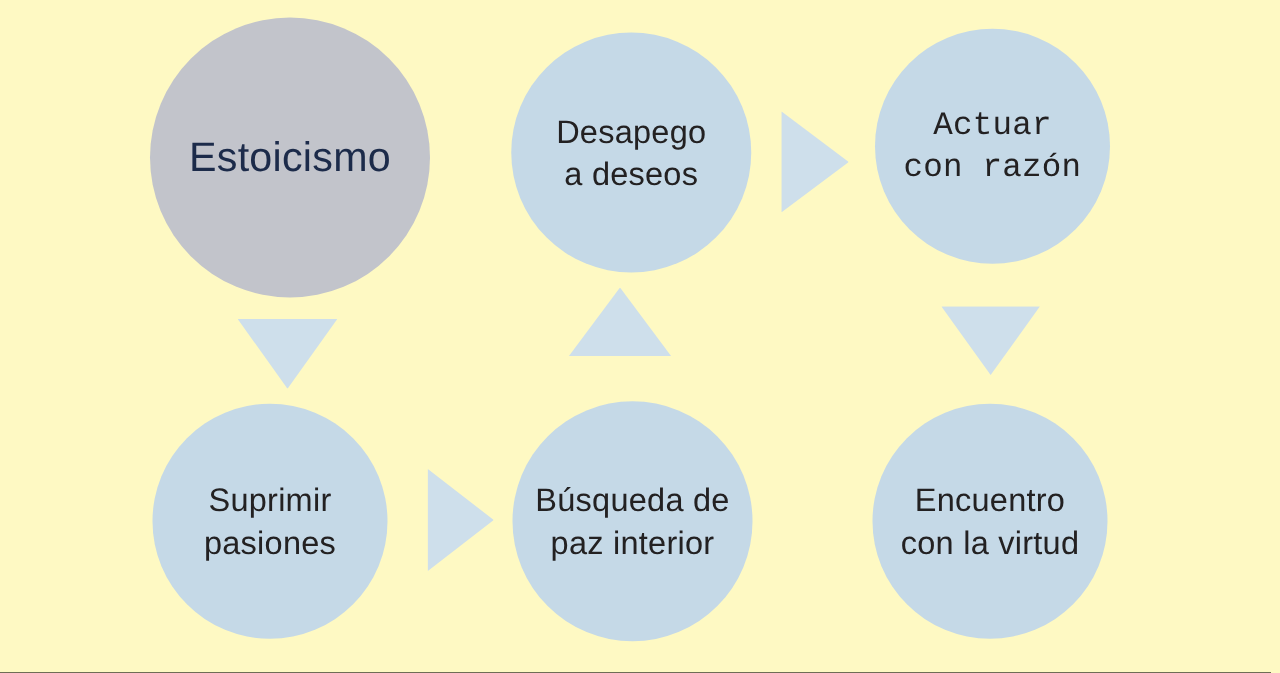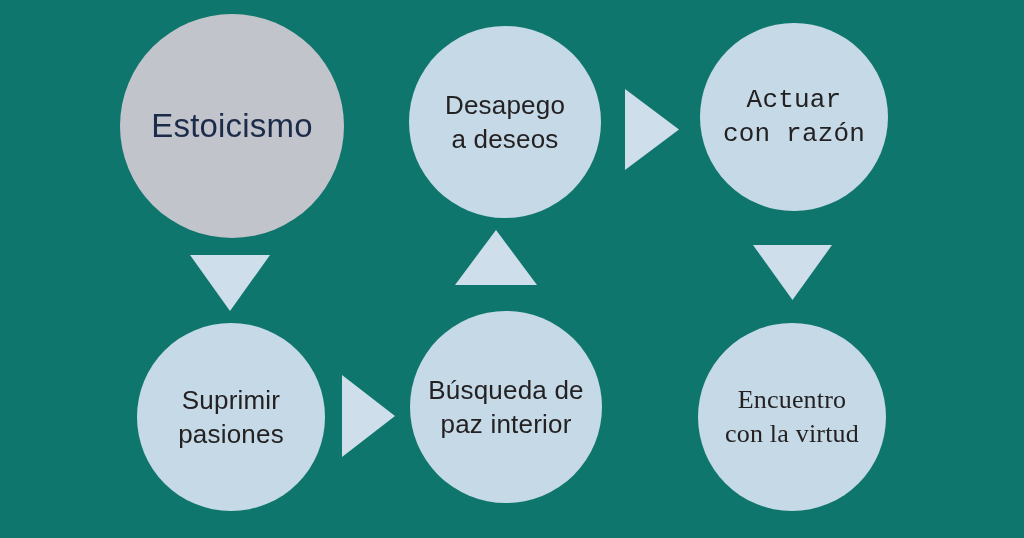--- a/index.html
+++ b/index.html
@@ -4,21 +4,21 @@
 <style>
   html, body {
     margin: 0;
     padding: 0;
     background: #000000;
   }
   .canvas {
     position: relative;
     width: 1024px;
     height: 538px;
-    background: #0f766e;
+    background: #fef9c3;
     overflow: hidden;
     font-family: "Liberation Sans", sans-serif;
   }
   .node {
     position: absolute;
     border-radius: 50%;
     display: flex;
     align-items: center;
     justify-content: center;
     text-align: center;
@@ -34,23 +34,23 @@
   .node.main {
     background: #C2C4CB;
   }
   .node.main .label {
     color: #1C2B4A;
     font-size: 33px;
   }
   .node-estoicismo { left: 120px; top: 14px;  width: 224px; height: 224px; }
   .node-desapego   { left: 409px; top: 26px;  width: 192px; height: 192px; }
   .node-actuar     { left: 700px; top: 23px;  width: 188px; height: 188px; font-family: Liberation Mono, monospace; }
-  .node-suprimir   { left: 137px; top: 323px; width: 188px; height: 188px; }
-  .node-busqueda   { left: 410px; top: 311px; width: 192px; height: 192px; }
-  .node-encuentro  { left: 698px; top: 323px; width: 188px; height: 188px; font-family: Liberation Serif, serif; }
+  .node-suprimir   { left: 122px; top: 323px; width: 188px; height: 188px; }
+  .node-busqueda   { left: 410px; top: 321px; width: 192px; height: 192px; }
+  .node-encuentro  { left: 698px; top: 323px; width: 188px; height: 188px; }
 
   .arrow {
     position: absolute;
     background: #CEDFEB;
   }
   .arrow.down  { clip-path: polygon(0 0, 100% 0, 50% 100%); }
   .arrow.up    { clip-path: polygon(50% 0, 100% 100%, 0 100%); }
   .arrow.right { clip-path: polygon(0 0, 100% 50%, 0 100%); }
 
   .arrow-down-left    { left: 190px; top: 255px; width: 80px; height: 56px; }

